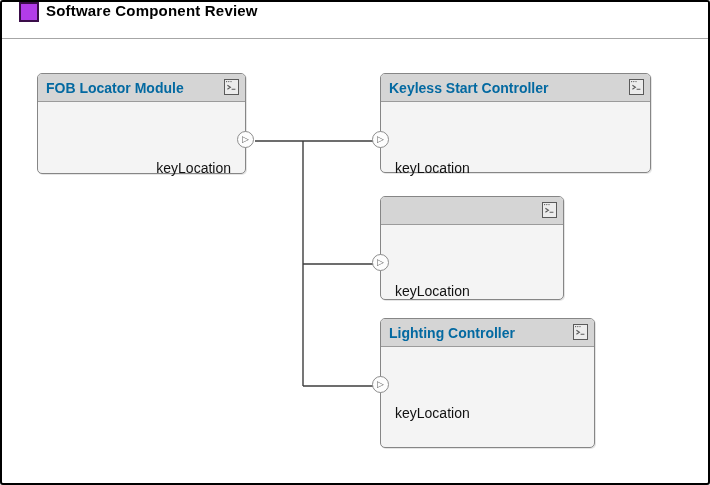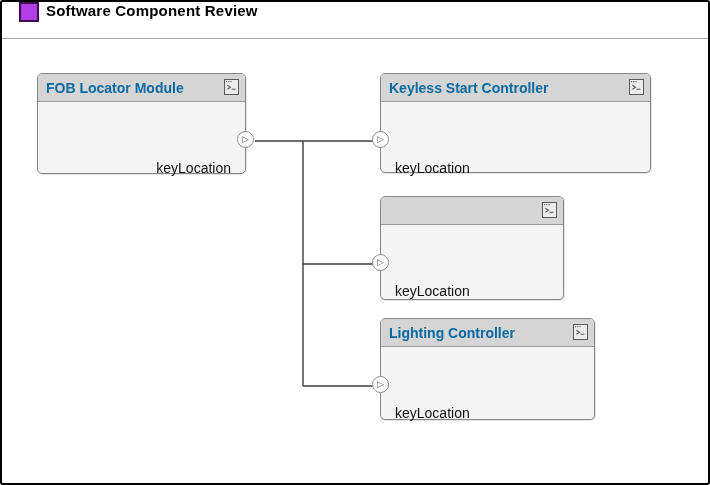--- a/index.html
+++ b/index.html
@@ -50,21 +50,21 @@
     position:absolute; top:66px; transform:translateY(-50%);
     font-size:14px; color:#111; white-space:nowrap; z-index:3;
   }
   .label-out { right:14px; }
   .label-in  { left:14px; }
 
   
   .c-fob      { left:35px;  top:71px;  width:209px; height:101px; }
   .c-keyless  { left:378px; top:71px;  width:271px; height:100px; }
   .c-sound    { left:378px; top:194px; width:184px; height:104px; }
-  .c-lighting { left:378px; top:316px; width:215px; height:102px; }
+  .c-lighting { left:378px; top:316px; width:215px; height:130px; }
 </style>
 </head>
 <body>
 
 <div class="canvas">
 
   <div class="title-bar">
     <div class="title-swatch"></div>
     <div class="title-text">Software Component Review</div>
   </div>

